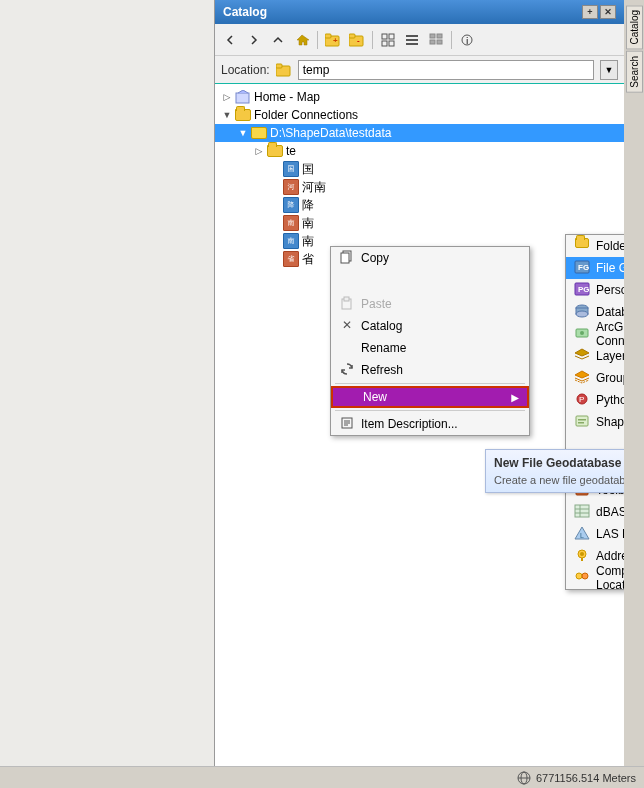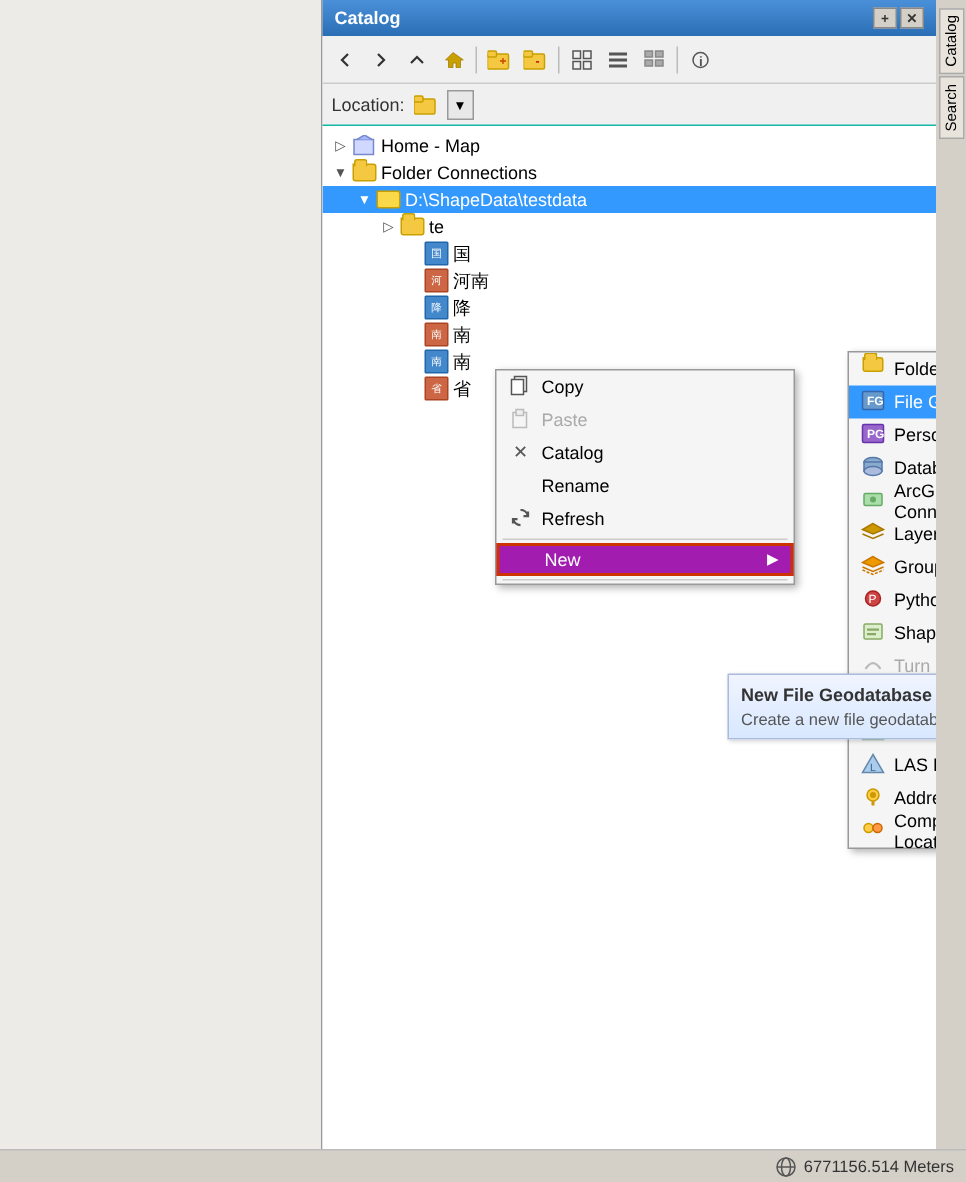--- a/index.html
+++ b/index.html
@@ -218,20 +218,21 @@
       padding: 3px 8px;
       height: 22px;
       cursor: pointer;
       gap: 6px;
       font-size: 12px;
     }
 
     .menu-item.disabled {
       color: #999;
       cursor: default;
+      margin-top: 24px;
     }
 
     .menu-item.highlighted {
       background: #3399ff;
       color: white;
       border: 2px solid #cc3300;
     }
 
     .menu-separator {
       height: 1px;
@@ -452,20 +453,23 @@
         </svg>
     </div>
   </div>
 
   <div class="location-bar">
     <span class="location-label">Location:</span>
     <svg width="16" height="14" viewBox="0 0 16 14">
         <rect x="0" y="3" width="14" height="10" rx="1" fill="#f5c842" stroke="#c8a000"></rect>
         <rect x="0" y="1" width="6" height="4" rx="1" fill="#f5c842" stroke="#c8a000"></rect>
       </svg>
+    <div class="location-input">
+      <span>temp</span>
+    </div>
     <div class="location-dropdown">▼</div>
   </div>
 
   <div class="catalog-tree">
 
     <div class="tree-item indent-1">
       <div class="tree-expander">▷</div>
       <div class="tree-icon">
         <svg width="16" height="14" viewBox="0 0 16 14">
             <rect x="1" y="3" width="13" height="10" fill="#d0d8ff" stroke="#7788cc"></rect>
@@ -582,20 +586,31 @@
         </div>
         <span>Refresh</span>
       </div>
       <div class="menu-separator"></div>
       <div class="menu-item highlighted" style="background:#a21caf; color:white; border: 2px solid #cc3300; padding: 1px 8px;">
         <div class="menu-icon"></div>
         <span>New</span>
         <span class="menu-arrow">▶</span>
       </div>
       <div class="menu-separator"></div>
+      <div class="menu-item">
+        <div class="menu-icon">
+          <svg width="14" height="14" viewBox="0 0 14 14">
+              <rect x="2" y="2" width="10" height="10" fill="none" stroke="#555" stroke-width="1"></rect>
+              <line x1="4" y1="5" x2="10" y2="5" stroke="#555" stroke-width="1"></line>
+              <line x1="4" y1="7" x2="10" y2="7" stroke="#555" stroke-width="1"></line>
+              <line x1="4" y1="9" x2="8" y2="9" stroke="#555" stroke-width="1"></line>
+            </svg>
+        </div>
+        <span>Item Description...</span>
+      </div>
     </div>
 
     <div class="new-submenu">
 
       <div class="menu-item">
         <div class="menu-icon">
           <div class="icon-folder" style="width:14px; height:10px;"></div>
         </div>
         <span>Folder</span>
       </div>

